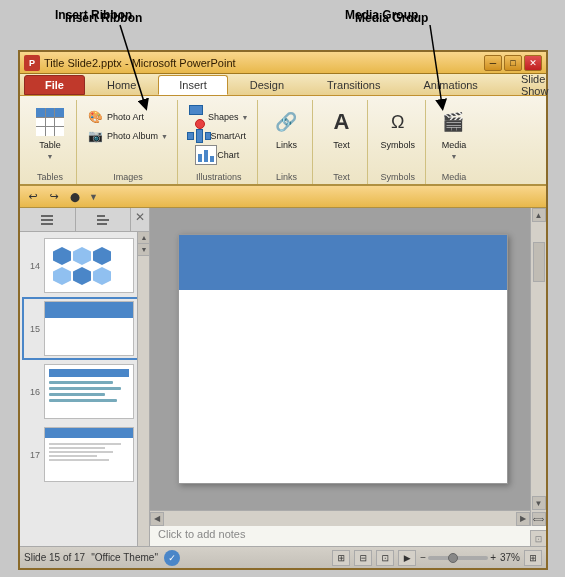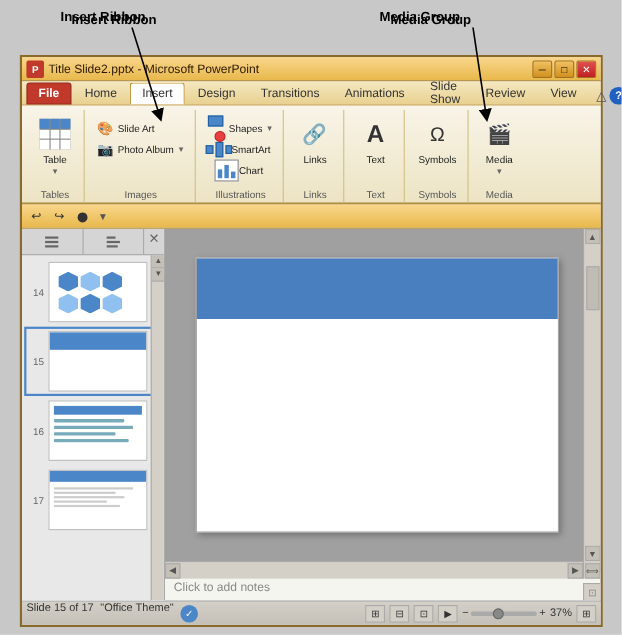--- a/index.html
+++ b/index.html
@@ -88,21 +88,21 @@
     
     .ribbon-tabs {
       height: 22px;
       background: linear-gradient(to bottom, #f5e8c0, #e8d090);
       display: flex;
       align-items: flex-end;
       padding-left: 4px;
       border-bottom: 1px solid #c09030;
     }
     .tab {
-      padding: 3px 10px;
+      padding: 3px 20px;
       font-size: 11px;
       cursor: pointer;
       border-radius: 3px 3px 0 0;
       border: 1px solid transparent;
       color: #333;
       margin-right: 1px;
       height: 20px;
       display: flex;
       align-items: center;
     }
@@ -654,20 +654,21 @@
       color: #888;
       font-size: 11px;
     }
 
     
     .status-bar {
       height: 22px;
       background: linear-gradient(to bottom, #d4d0c8, #c4c0b8);
       border-top: 1px solid #aaa;
       display: flex;
+      align-items: center;
       padding: 0 4px;
       font-size: 10px;
       color: #333;
       gap: 6px;
     }
     .status-right {
       margin-left: auto;
       display: flex;
       align-items: center;
       gap: 4px;
@@ -820,21 +821,21 @@
         </div>
       </div>
       <div class="ribbon-group-label">Tables</div>
     </div>
 
     <div class="ribbon-group">
       <div class="ribbon-group-content">
         <div class="rb-small-group" style="margin-top:4px;">
           <div class="rb-small">
             <div class="rb-small-icon">🎨</div>
-            <span>Slide Art</span>
+            <span>Photo Art</span>
           </div>
           <div class="rb-small">
             <div class="rb-small-icon">📷</div>
             <span>Photo Album</span>
             <span class="dropdown-arrow">▼</span>
           </div>
         </div>
       </div>
       <div class="ribbon-group-label">Images</div>
     </div>

